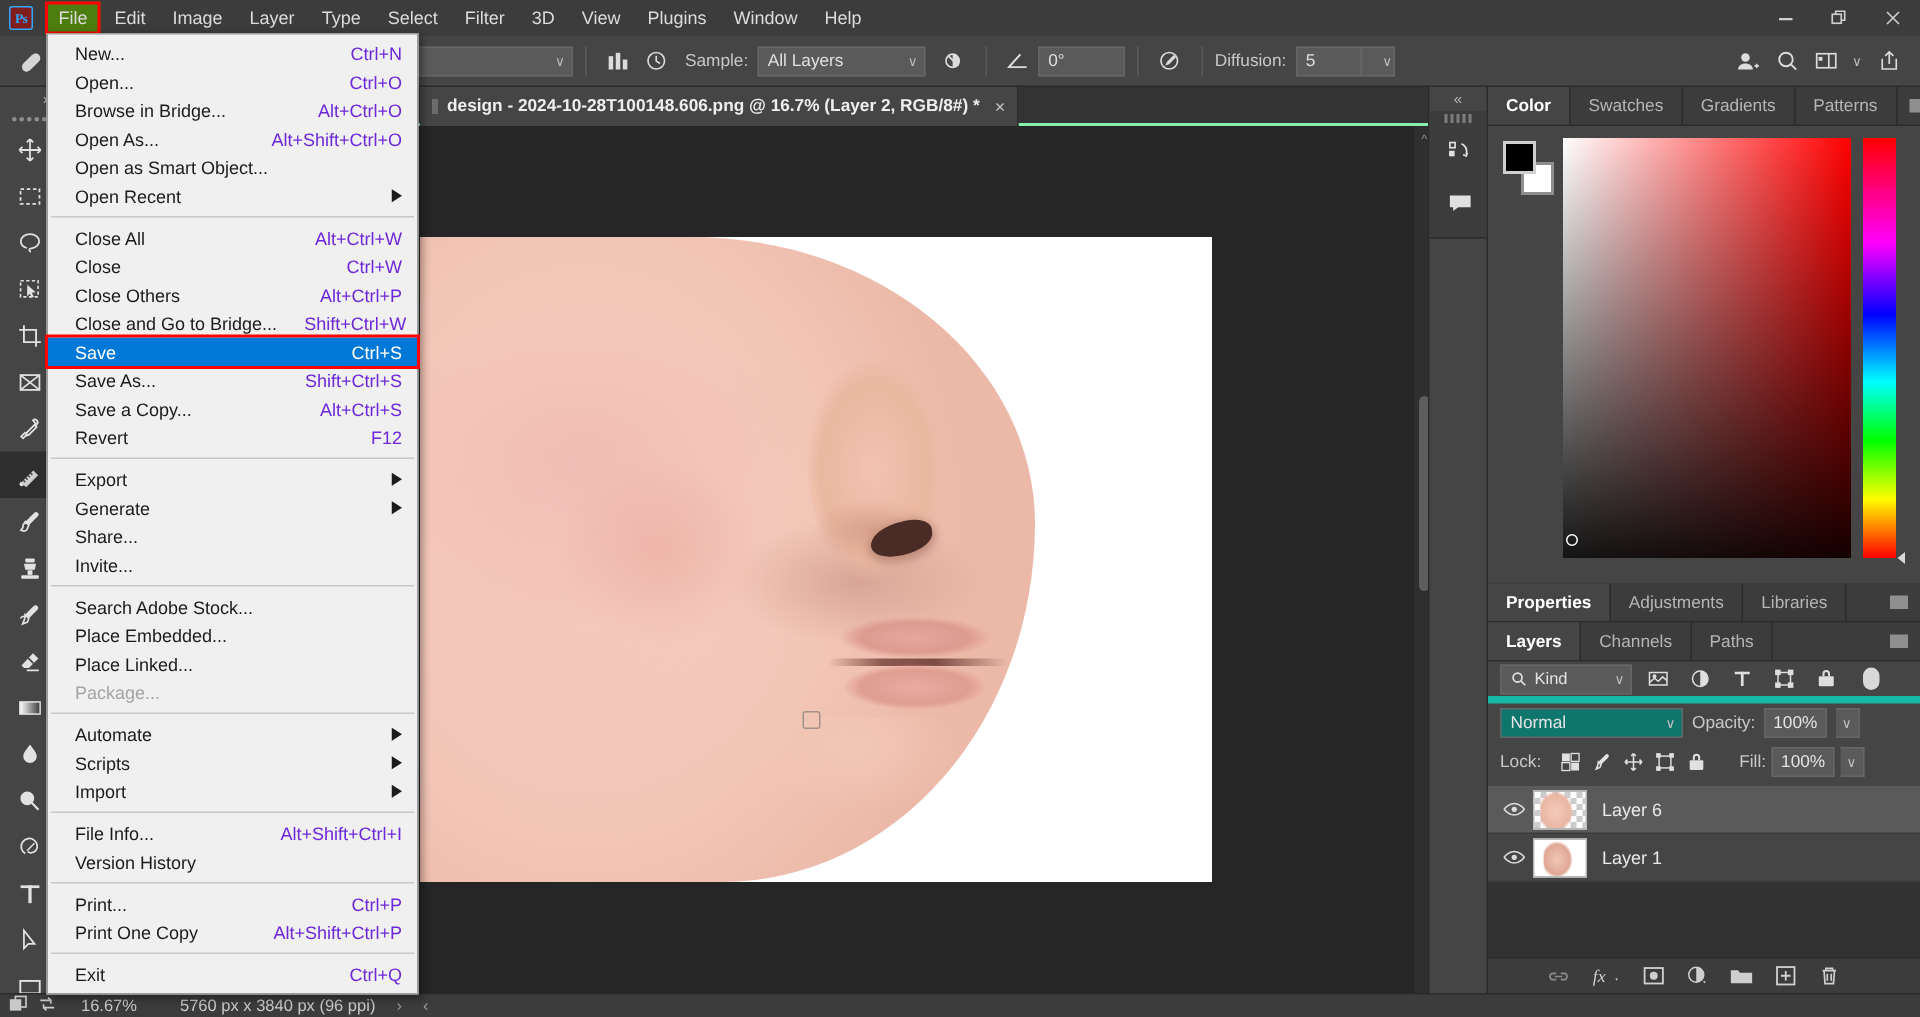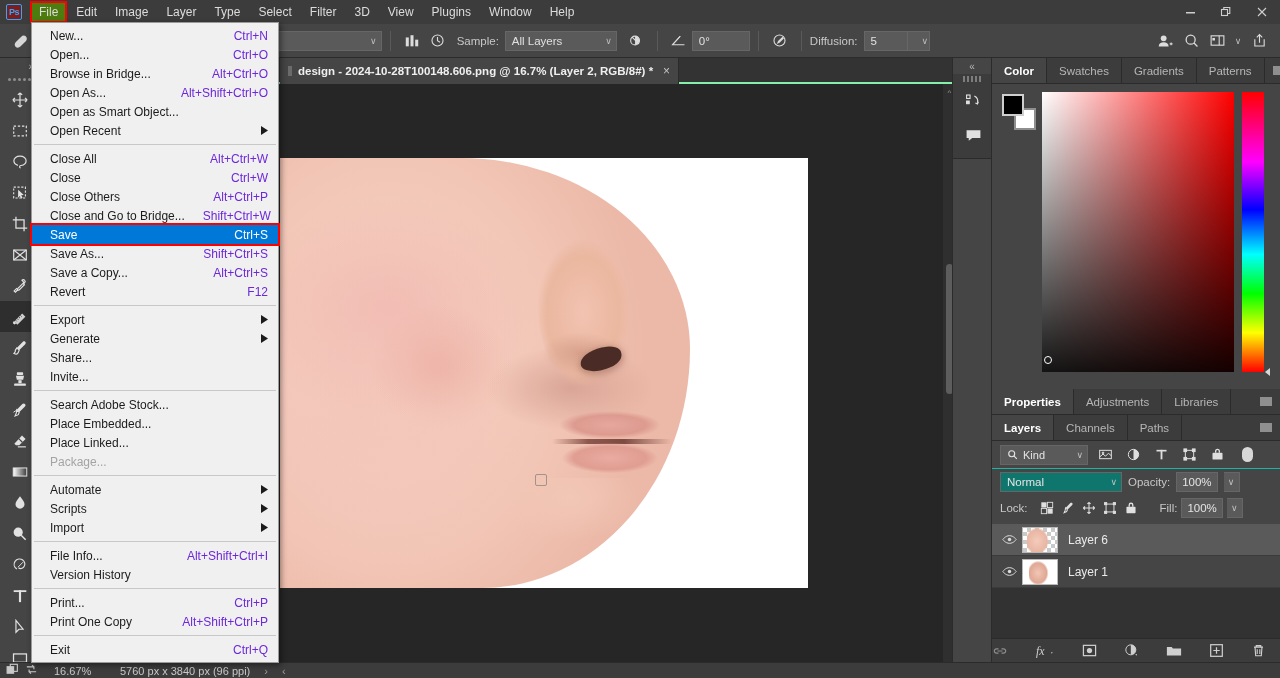--- a/index.html
+++ b/index.html
@@ -18,20 +18,21 @@
   .menubar {
     position: absolute; top: 0; left: 0; width: 1280px; height: 24px;
     background: #3c3c3c; display: flex; align-items: center;
   }
   .ps-logo {
     width: 16px; height: 16px; margin: 0 8px 0 6px;
     background: #7f1d1d; border: 1px solid #31a8ff; border-radius: 2px;
     color: #31a8ff; font-size: 9px; font-weight: bold;
     display: flex; align-items: center; justify-content: center;
     letter-spacing: -0.5px;
+    font-family: Liberation Serif, serif;
   }
   .menu-item {
     padding: 4px 9px; font-size: 12px; color: #dcdcdc;
     line-height: 14px; cursor: default; position: relative;
   }
   .menu-item.active { background: #4d7c0f; }
   .menu-item.active::after {
     content: ''; position: absolute; inset: 0;
     border: 2px solid #ff0000; pointer-events: none;
   }
@@ -248,21 +249,21 @@
   .cp-strip .tri {
     position: absolute; right: -6px; bottom: -4px; width: 0; height: 0;
     border-top: 4px solid transparent; border-bottom: 4px solid transparent;
     border-right: 5px solid #d8d8d8;
   }
 
   
   .layers-body { background: #454545; }
   .filter-row {
     display: flex; align-items: center; height: 28px; padding: 0 8px; gap: 6px;
-    border-bottom: 1px solid #14b8a6;
+    border-bottom: 5px solid #14b8a6;
   }
   .kind-combo {
     width: 88px; height: 20px; background: #5a5a5a; border: 1px solid #666;
     display: flex; align-items: center; gap: 5px; padding: 0 4px 0 6px;
     font-size: 11px; color: #e4e4e4;
   }
   .kind-combo .caret { margin-left: auto; font-size: 9px; color: #c0c0c0; }
   .fi { width: 22px; height: 20px; display: flex; align-items: center; justify-content: center; color: #dedede; }
   .fi.toggle { margin-left: 2px; }
   .fi.toggle i { display:block; width: 11px; height: 15px; background: #d8d8d8; border-radius: 6px; }
@@ -309,21 +310,21 @@
     background: radial-gradient(ellipse 14px 16px at 10px 13px, #f4cbbb, #e9b6a3 70%, rgba(233,182,163,0) 85%);
   }
   .thumb-face2 {
     position: absolute; left: 6px; top: 1px; width: 22px; height: 24px;
     background: radial-gradient(ellipse 12px 14px at 9px 12px, #f2c6b5, #dfa894 72%, rgba(223,168,148,0) 88%);
   }
   .layer-name { margin-left: 10px; font-size: 12px; color: #eaeaea; }
 
   .layers-footer {
     position: absolute; bottom: 0; left: 0; width: 288px; height: 24px;
-    background: #3c3c3c; display: flex; align-items: center; justify-content: space-between;
+    background: #3c3c3c; display: flex; align-items: center; justify-content: center;
     gap: 14px; padding-right: 14px; border-top: 1px solid #2b2b2b;
   }
   .lf-icon { color: #cfcfcf; display: flex; align-items: center; }
   .lf-icon.dim { color: #8d8d8d; }
 
   
   .dropdown {
     position: absolute; left: 31px; top: 22px; width: 248px;
     background: #f0f0f0; color: #111; border: 1px solid #9a9a9a;
     box-shadow: 2px 2px 6px rgba(0,0,0,.45); z-index: 50;

